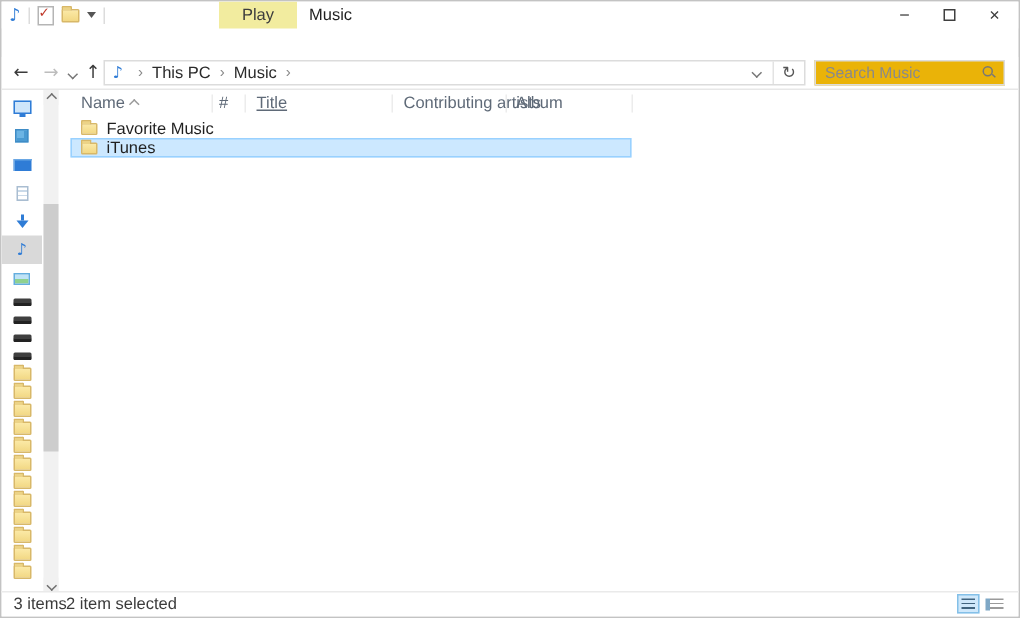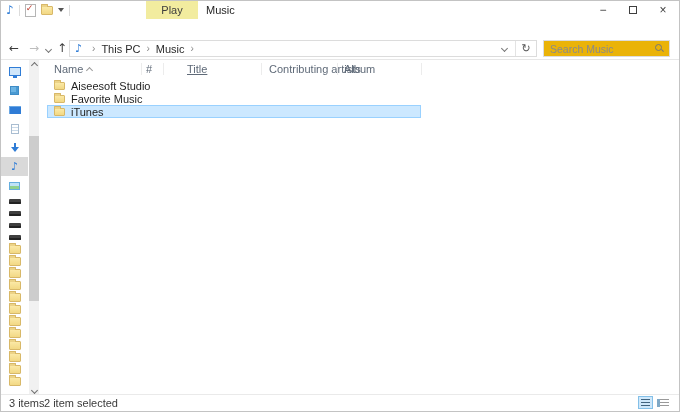--- a/index.html
+++ b/index.html
@@ -90,21 +90,21 @@
   .scroll-btn.top{top:0;}
   .scroll-btn.bottom{bottom:0;}
   .scroll-btn .chev{border-color:#6f6f6f;}
   .scroll-thumb{position:absolute;left:0;top:76px;width:10px;height:165px;background:#cdcdcd;}
   
   .main{position:absolute;left:40px;right:0;top:59px;bottom:16px;background:#fff;overflow:hidden;}
   .cols{position:absolute;top:0;left:0;right:0;height:18px;color:#5f6a78;}
   .colh{position:absolute;top:3px;}
   .col-name{left:13px;text-align:center;}
   .col-num{left:105px;}
-  .col-title{left:146px;text-decoration:underline;}
+  .col-title{left:130px;text-decoration:underline;}
   .col-artists{left:228px;}
   .col-album{left:303px;}
   .sort-up{position:absolute;left:46px;top:3px;}
   .sort-up .chev{border-color:#9a9a9a;}
   .col-sep{position:absolute;top:3px;width:1px;height:12px;background:#ececec;}
   .file-list{position:absolute;top:19px;left:6px;width:374px;}
   .file-row{height:13px;display:flex;align-items:center;gap:6px;padding-left:6px;
         border:1px solid transparent;box-sizing:border-box;}
   .file-row .fold{width:11px;height:8px;flex:0 0 auto;}
   .file-row .label{color:#1f1f1f;line-height:12px;}
@@ -261,24 +261,20 @@
       <span class="colh col-title">Title</span>
       <span class="col-sep" style="left:220px"></span>
       <span class="colh col-artists">Contributing artists</span>
       <span class="col-sep" style="left:296px"></span>
       <span class="colh col-album">Album</span>
       <span class="col-sep" style="left:380px"></span>
     </div>
     <div class="file-list">
         <div class="file-row">
           <span class="fold"></span>
-          <span class="label">Aiseesoft Studio</span>
-        </div>
-        <div class="file-row">
-          <span class="fold"></span>
           <span class="label">Favorite Music</span>
         </div>
         <div class="file-row sel">
           <span class="fold"></span>
           <span class="label">iTunes</span>
         </div>
       </div>
   </div>
 
   <div class="statusbar">

